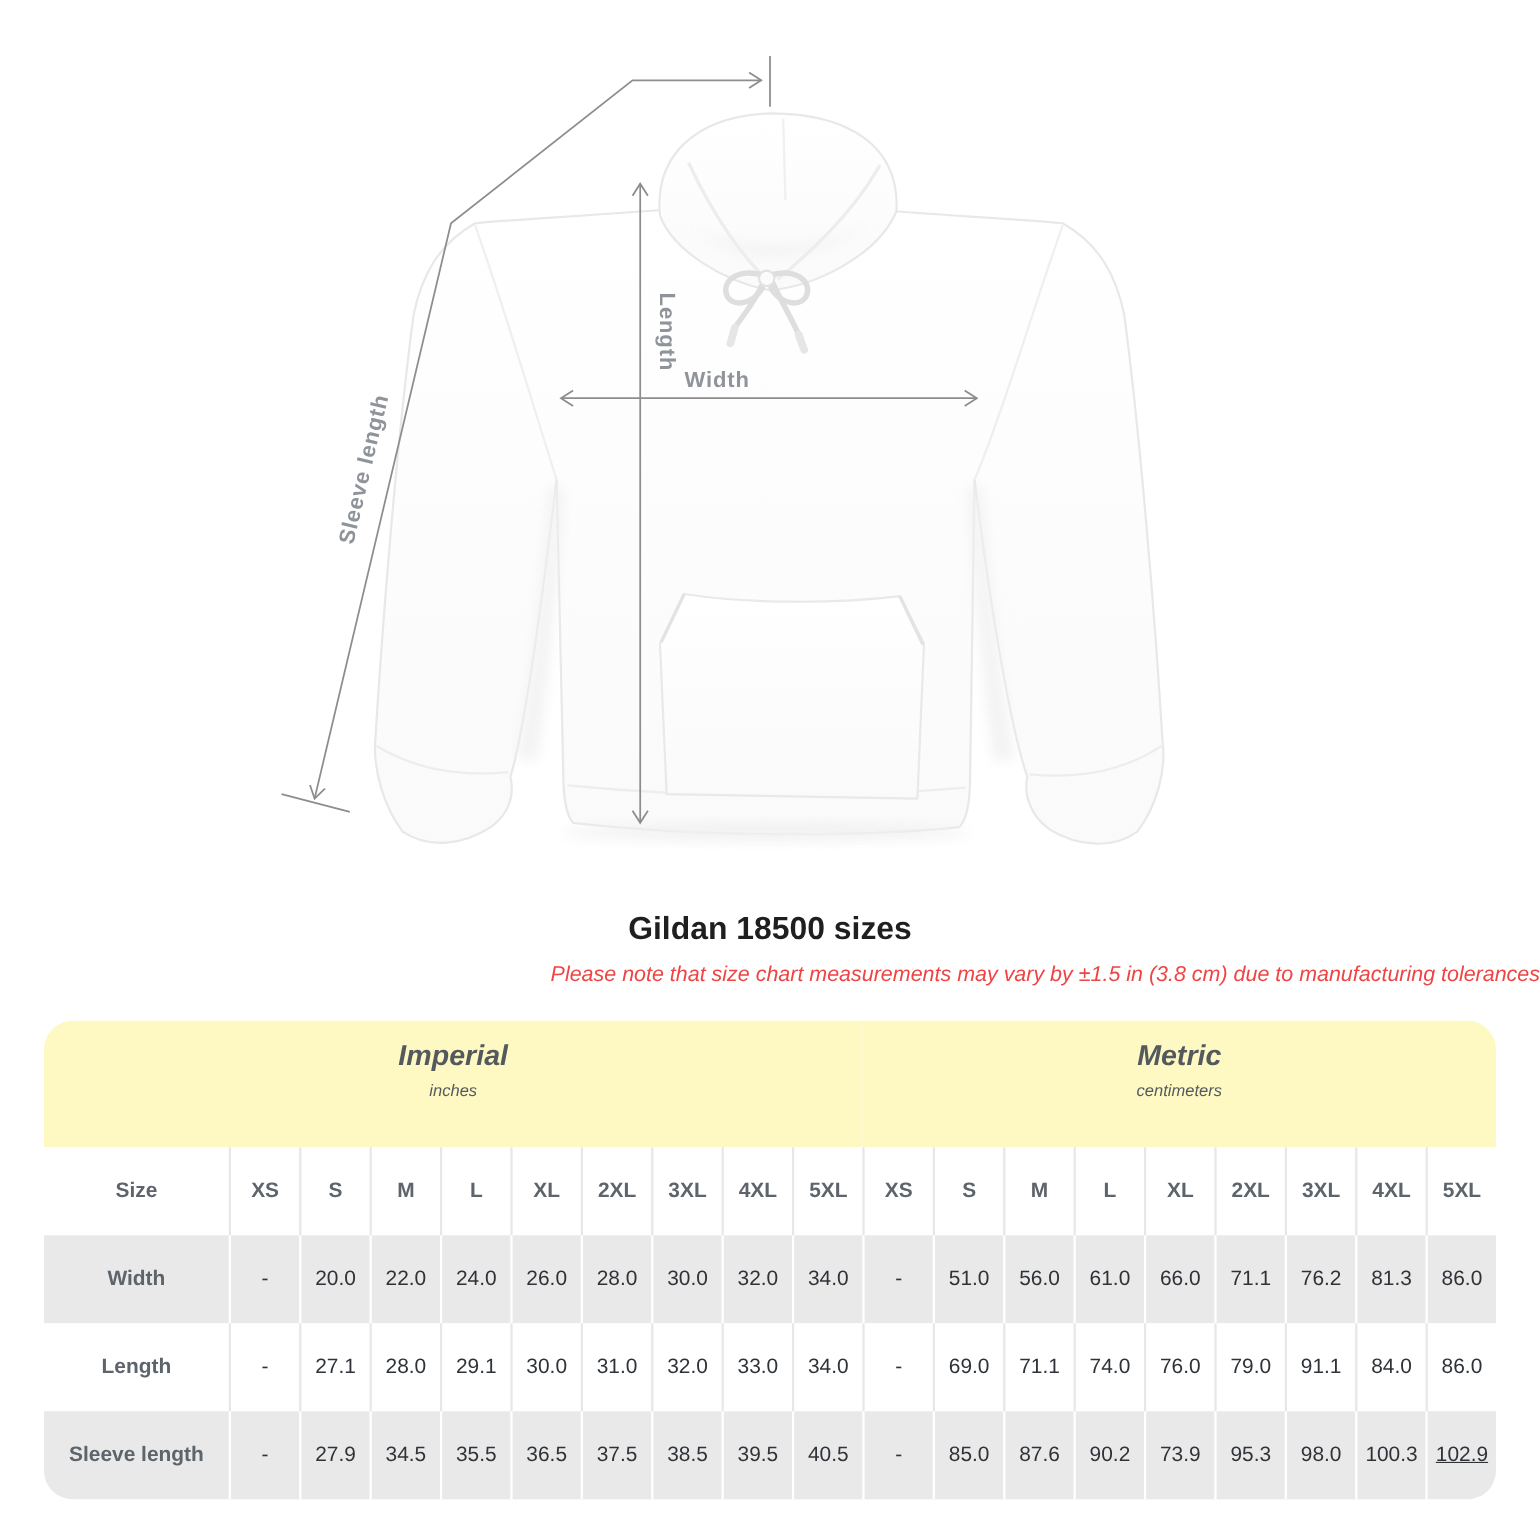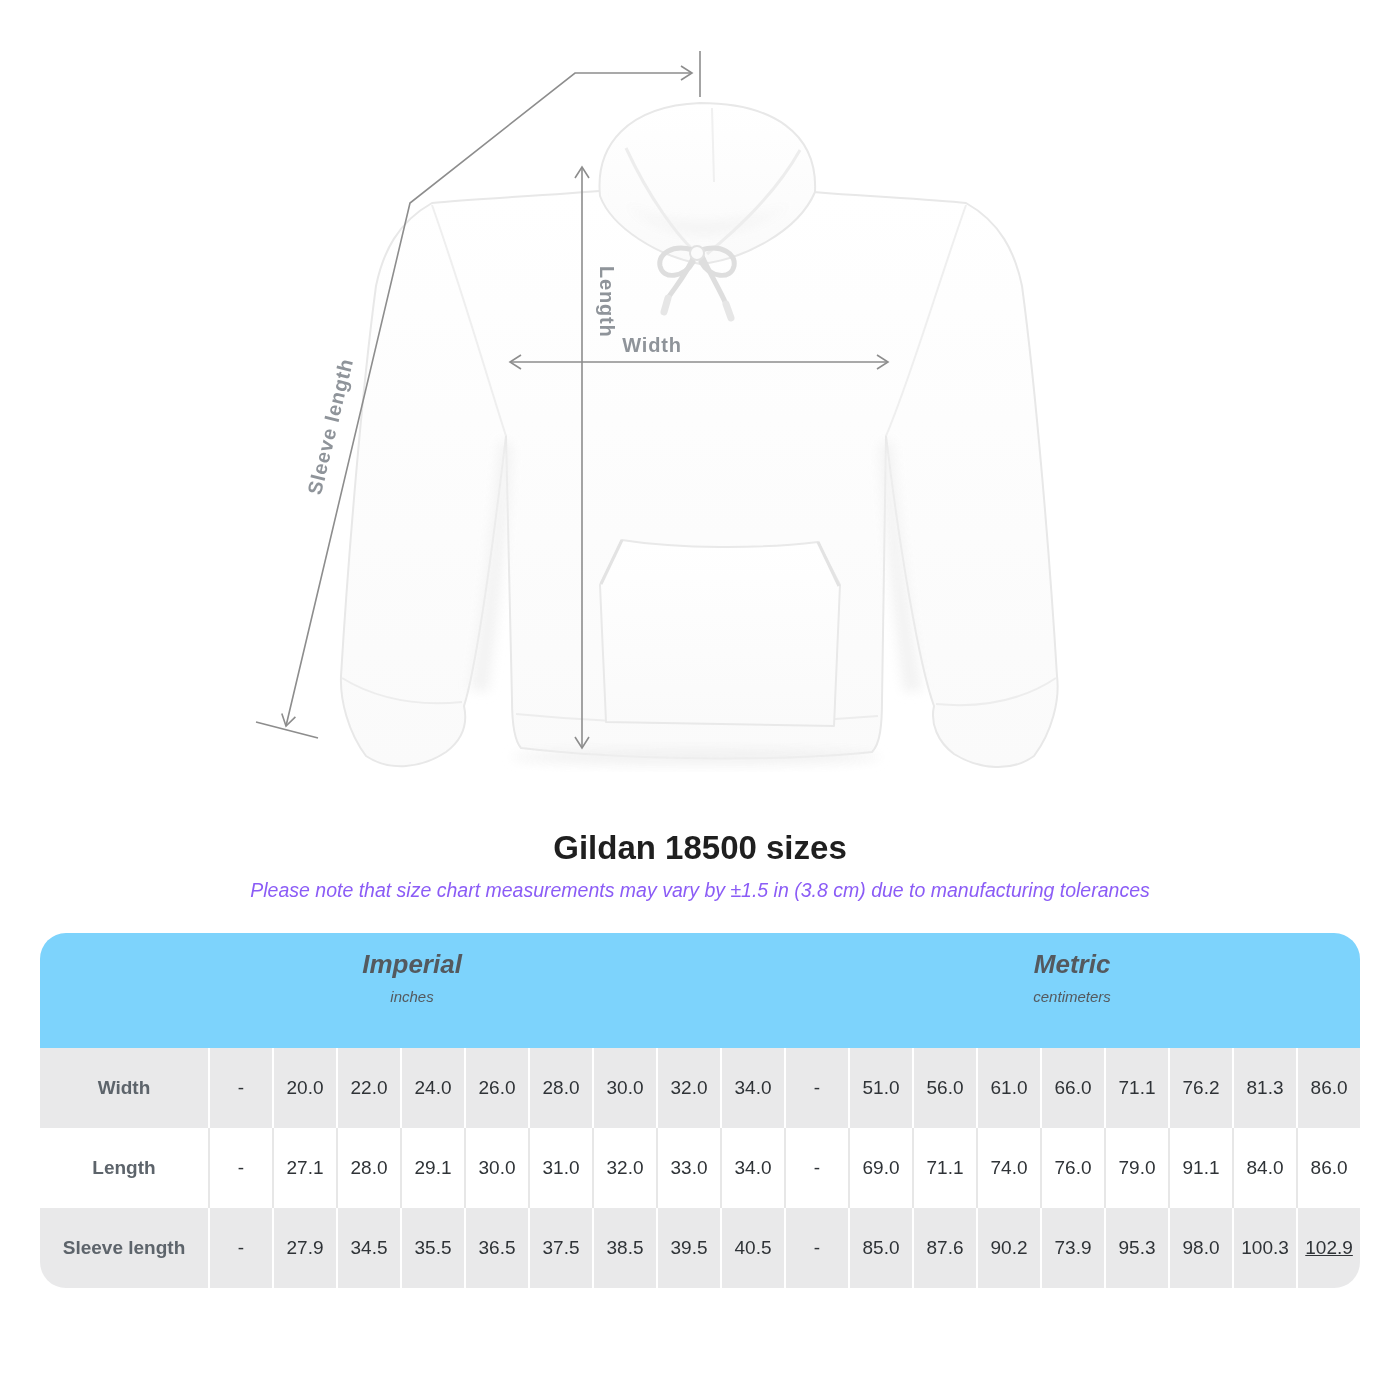--- a/index.html
+++ b/index.html
@@ -6,40 +6,40 @@
   .page{
     width:1400px;height:1400px;background:#ffffff;overflow:hidden;
     font-family:"Liberation Sans","DejaVu Sans",sans-serif;position:relative;
   }
   
   .diagram{position:relative;width:1400px;height:810px;}
   .diagram svg{display:block;}
 
   
   .page-title{
-    text-align:center;font-size:33px;font-weight:bold;color:#1f1f1f;
+    text-align:center;font-size:29px;font-weight:bold;color:#1f1f1f;
     margin:20px 0 0 0;line-height:1.1;
   }
   .page-subtitle{
-    text-align:center;font-size:19.5px;font-style:italic;color:#8b5cf6;
+    text-align:right;font-size:19.5px;font-style:italic;color:#ef4444;
     margin:13px 0 0 0;line-height:1.2;
   }
 
   
   .table-wrap{margin:30px 40px 0 40px;}
   table.size-table{
     width:1320px;table-layout:fixed;border-collapse:separate;border-spacing:0;
   }
   .size-table td{
     text-align:center;vertical-align:middle;padding:0;
     font-size:19px;color:#2f3337;overflow:hidden;
   }
   
   .band td{
-    background:#7dd3fc;height:98px;vertical-align:top;padding-top:17px;
+    background:#fef9c3;height:98px;vertical-align:top;padding-top:17px;
   }
   .band td.first{border-top-left-radius:26px;}
   .band td.last{border-top-right-radius:26px;}
   .unit-title{font-size:26px;font-weight:bold;font-style:italic;color:#54595e;line-height:1.15;}
   .unit-sub{font-size:15px;font-style:italic;color:#54595e;margin-top:9px;line-height:1.1;}
   
   .hrow td{background:#ffffff;height:80px;font-weight:bold;color:#5d646b;}
   .hrow td + td{border-left:2px solid #e7e7e7;}
   
   .drow td{height:80px;}
@@ -175,20 +175,41 @@
           <td class="first" colspan="10">
             <div class="unit-title">Imperial</div>
             <div class="unit-sub">inches</div>
           </td>
           <td class="last" colspan="9">
             <div class="unit-title">Metric</div>
             <div class="unit-sub">centimeters</div>
           </td>
         </tr>
 
+        <tr class="hrow">
+          <td class="rlabel">Size</td>
+        <td>XS</td>
+            <td>S</td>
+            <td>M</td>
+            <td>L</td>
+            <td>XL</td>
+            <td>2XL</td>
+            <td>3XL</td>
+            <td>4XL</td>
+            <td>5XL</td>
+            <td>XS</td>
+            <td>S</td>
+            <td>M</td>
+            <td>L</td>
+            <td>XL</td>
+            <td>2XL</td>
+            <td>3XL</td>
+            <td>4XL</td>
+            <td>5XL</td>
+          </tr>
 
         <tr class="drow gray">
           <td class="rlabel">Width</td>
         <td>-</td>
             <td>20.0</td>
             <td>22.0</td>
             <td>24.0</td>
             <td>26.0</td>
             <td>28.0</td>
             <td>30.0</td>

